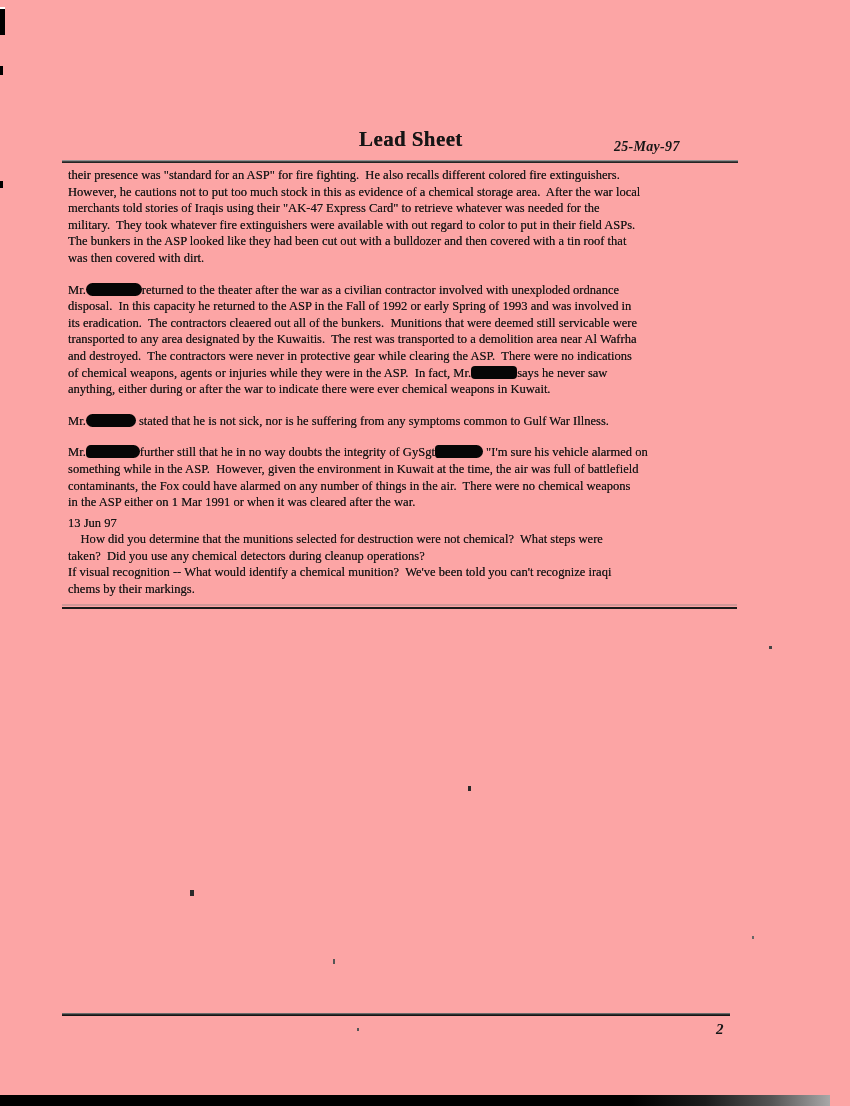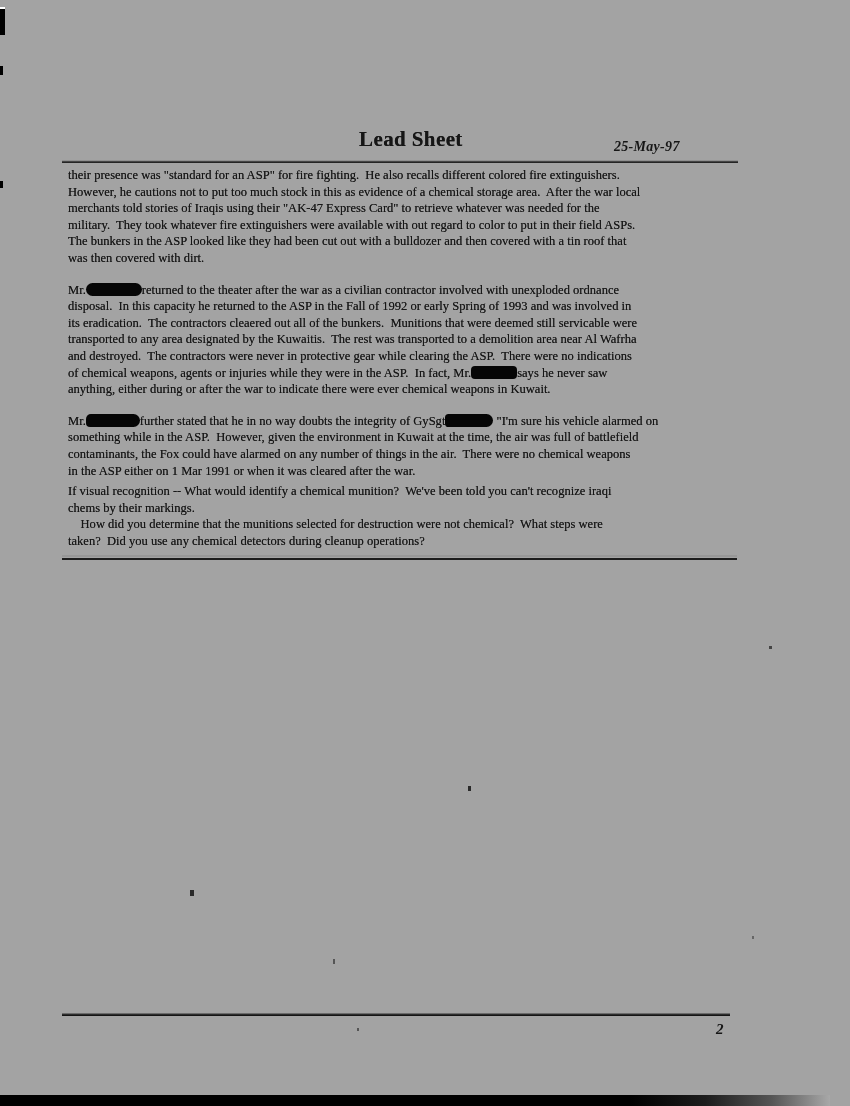--- a/index.html
+++ b/index.html
@@ -1,20 +1,20 @@
 <!DOCTYPE html>
 <html><head>
 <meta charset="utf-8">
 <style>
   html, body { margin: 0; padding: 0; background: #ffffff; }
   .page {
     position: relative;
     width: 850px;
     height: 1106px;
-    background: #a3a3a3;
+    background: #fca5a5;
     overflow: hidden;
     font-family: "Liberation Serif", serif;
     color: #161616;
   }
   .doc-title {
     position: absolute;
     left: 359px;
     top: 127px;
     font-size: 21px;
     font-weight: bold;
@@ -118,31 +118,33 @@
 was then covered with dirt.</p>
 
     <p><span>Mr.</span><span class="redact r-a"></span><span>returned to the theater after the war as a civilian contractor involved with unexploded ordnance
 disposal.  In this capacity he returned to the ASP in the Fall of 1992 or early Spring of 1993 and was involved in
 its eradication.  The contractors cleaered out all of the bunkers.  Munitions that were deemed still servicable were
 transported to any area designated by the Kuwaitis.  The rest was transported to a demolition area near Al Wafrha
 and destroyed.  The contractors were never in protective gear while clearing the ASP.  There were no indications
 of chemical weapons, agents or injuries while they were in the ASP.  In fact, Mr.</span><span class="redact r-b"></span><span>says he never saw
 anything, either during or after the war to indicate there were ever chemical weapons in Kuwait.</span></p>
 
+    <p><span>Mr.</span><span class="redact r-c"></span><span> stated that he is not sick, nor is he suffering from any symptoms common to Gulf War Illness.</span></p>
 
-    <p class="tight"><span>Mr.</span><span class="redact r-d"></span><span>further stated that he in no way doubts the integrity of GySgt</span><span class="redact r-e"></span><span> "I'm sure his vehicle alarmed on
+    <p class="tight"><span>Mr.</span><span class="redact r-d"></span><span>further still that he in no way doubts the integrity of GySgt</span><span class="redact r-e"></span><span> "I'm sure his vehicle alarmed on
 something while in the ASP.  However, given the environment in Kuwait at the time, the air was full of battlefield
 contaminants, the Fox could have alarmed on any number of things in the air.  There were no chemical weapons
 in the ASP either on 1 Mar 1991 or when it was cleared after the war.</span></p>
 
     <div class="fu">
+      <div>13 Jun 97</div>
+      <div>    How did you determine that the munitions selected for destruction were not chemical?  What steps were
+taken?  Did you use any chemical detectors during cleanup operations?</div>
       <div>If visual recognition -- What would identify a chemical munition?  We've been told you can't recognize iraqi
 chems by their markings.</div>
-      <div>    How did you determine that the munitions selected for destruction were not chemical?  What steps were
-taken?  Did you use any chemical detectors during cleanup operations?</div>
     </div>
 
     <div class="rule-mid"></div>
   </div>
 
   <div class="rule rule-bottom"></div>
   <div class="page-num">2</div>
   <div class="bottom-band"></div>
 
   <div class="speck sp1"></div>

